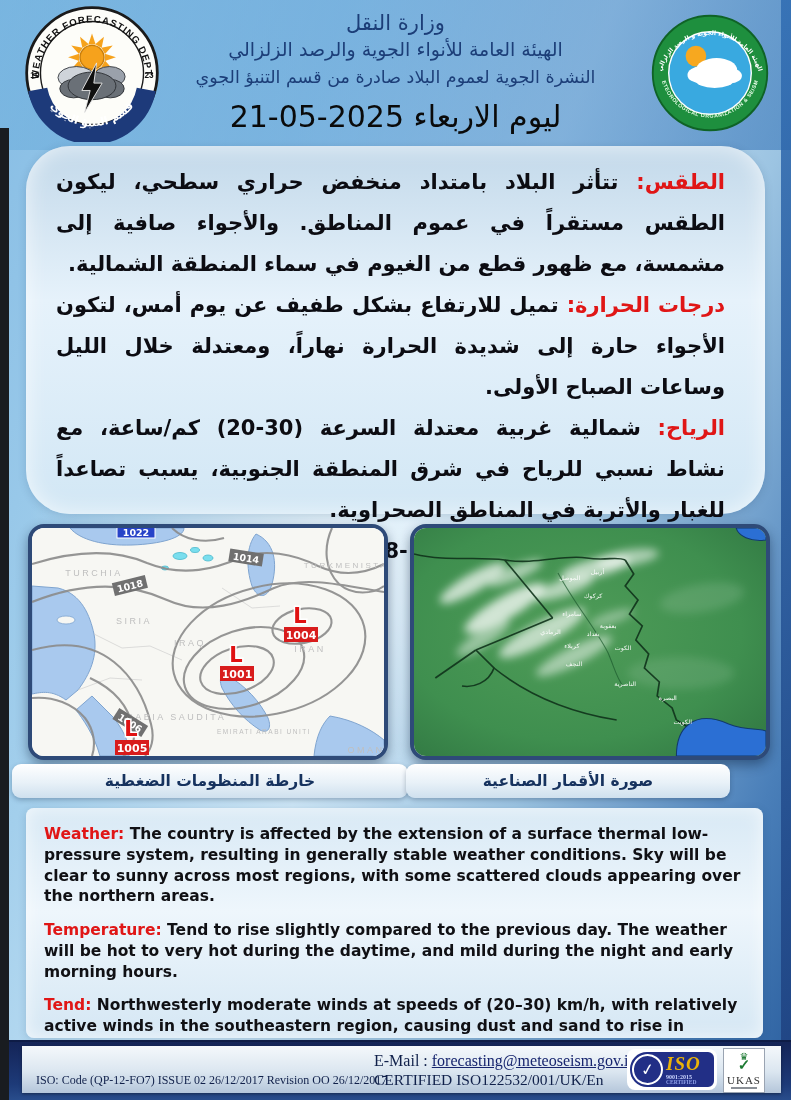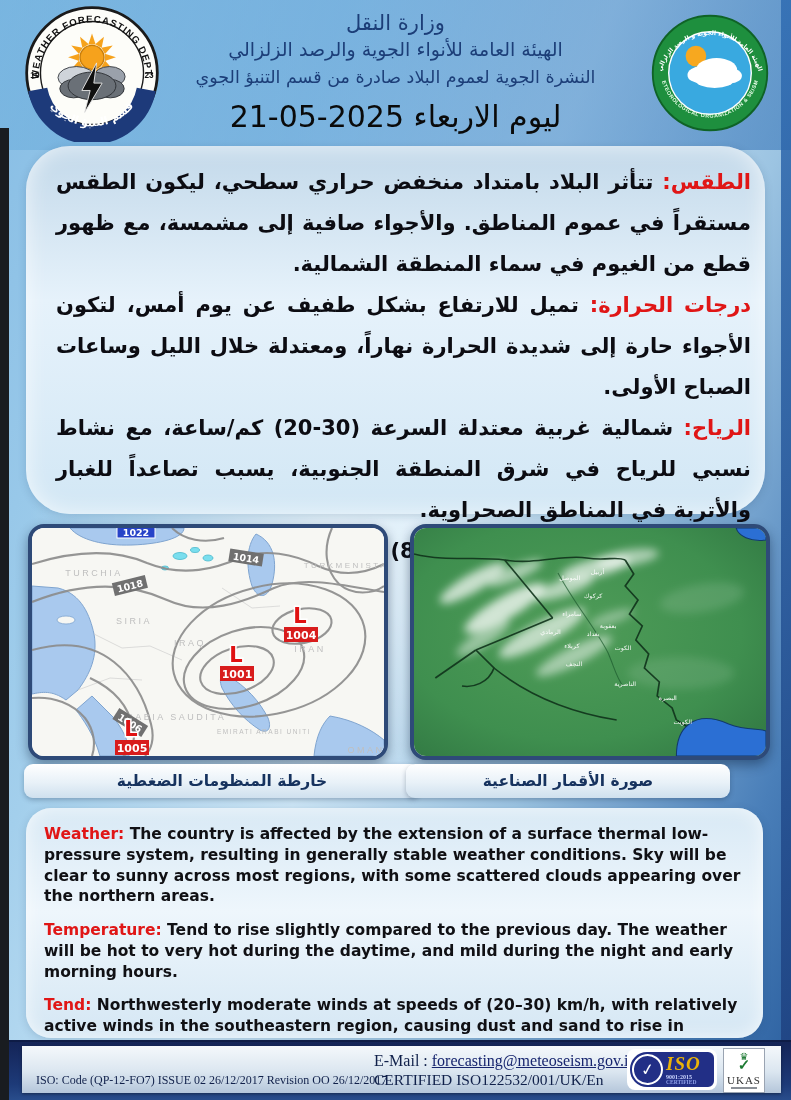--- a/index.html
+++ b/index.html
@@ -24,41 +24,41 @@
     color:#1c3e78;font-weight:normal;direction:rtl;}
   .t1{font-size:21px;line-height:1.25;}
   .t2{font-size:19px;line-height:1.45;}
   .t3{font-size:17.5px;line-height:1.5;}
   .t-date{font-size:30px;line-height:1.5;color:#0a0a0a;margin-top:4px;}
 
   
   .panel-ar{position:absolute;left:26px;right:26px;top:146px;height:368px;border-radius:44px;
     background:linear-gradient(180deg,#c3d9ea 0%,#e6f2fb 42%,#d2e7f5 100%);
     box-shadow:inset 0 0 22px rgba(255,255,255,.7), 0 2px 8px rgba(30,60,100,.18);}
-  .panel-ar-inner{padding:16px 14px 0 30px;direction:rtl;}
+  .panel-ar-inner{padding:16px 40px 0 30px;direction:rtl;}
   .p-ar{margin:0;font-size:21px;font-weight:bold;color:#0c0c12;line-height:41px;text-align:justify;}
   .p-ar .lbl{color:#e01616;}
 
   
   .map-card{position:absolute;top:524px;width:352px;height:228px;border-radius:16px;overflow:hidden;
     border:4px solid #2e4a78;box-shadow:0 5px 12px rgba(10,30,60,.45);background:#fff;}
   .map-card svg{display:block;}
   .card-press{left:28px;}
   .card-sat{left:410px;}
 
   .caption{position:absolute;top:764px;height:34px;border-radius:9px;
     background:linear-gradient(180deg,#ffffff 0%,#e8f1f8 55%,#cfe0ee 100%);
     box-shadow:0 2px 5px rgba(20,40,70,.3);
     display:flex;align-items:center;justify-content:center;
     color:#16325e;font-weight:bold;font-size:15.5px;direction:rtl;}
-  .cap-press{left:24px;width:396px;}
+  .cap-press{left:12px;width:396px;}
   .cap-sat{left:406px;width:324px;}
 
   
-  .panel-en{position:absolute;left:26px;right:28px;top:808px;height:230px;border-radius:25px;
+  .panel-en{position:absolute;left:26px;right:28px;top:808px;height:230px;border-radius:8px;
     background:linear-gradient(180deg,#d8e9f5 0%,#eef6fc 45%,#d5e7f4 100%);
     box-shadow:inset 0 0 18px rgba(255,255,255,.7), 0 2px 8px rgba(30,60,100,.18);}
   .panel-en-inner{padding:16px 18px 0 18px;}
   .p-en{margin:0 0 13px 0;font-size:15.5px;font-weight:bold;color:#101014;line-height:1.34;text-align:left;}
   .p-en .lbl{color:#e01616;}
 
   
   .footer{position:absolute;left:0;right:0;top:1040px;height:60px;
     background:linear-gradient(180deg,#142457 0%,#1d3a78 70%,#2a4f8e 100%);
     border-top:2px solid #0e1c46;}

